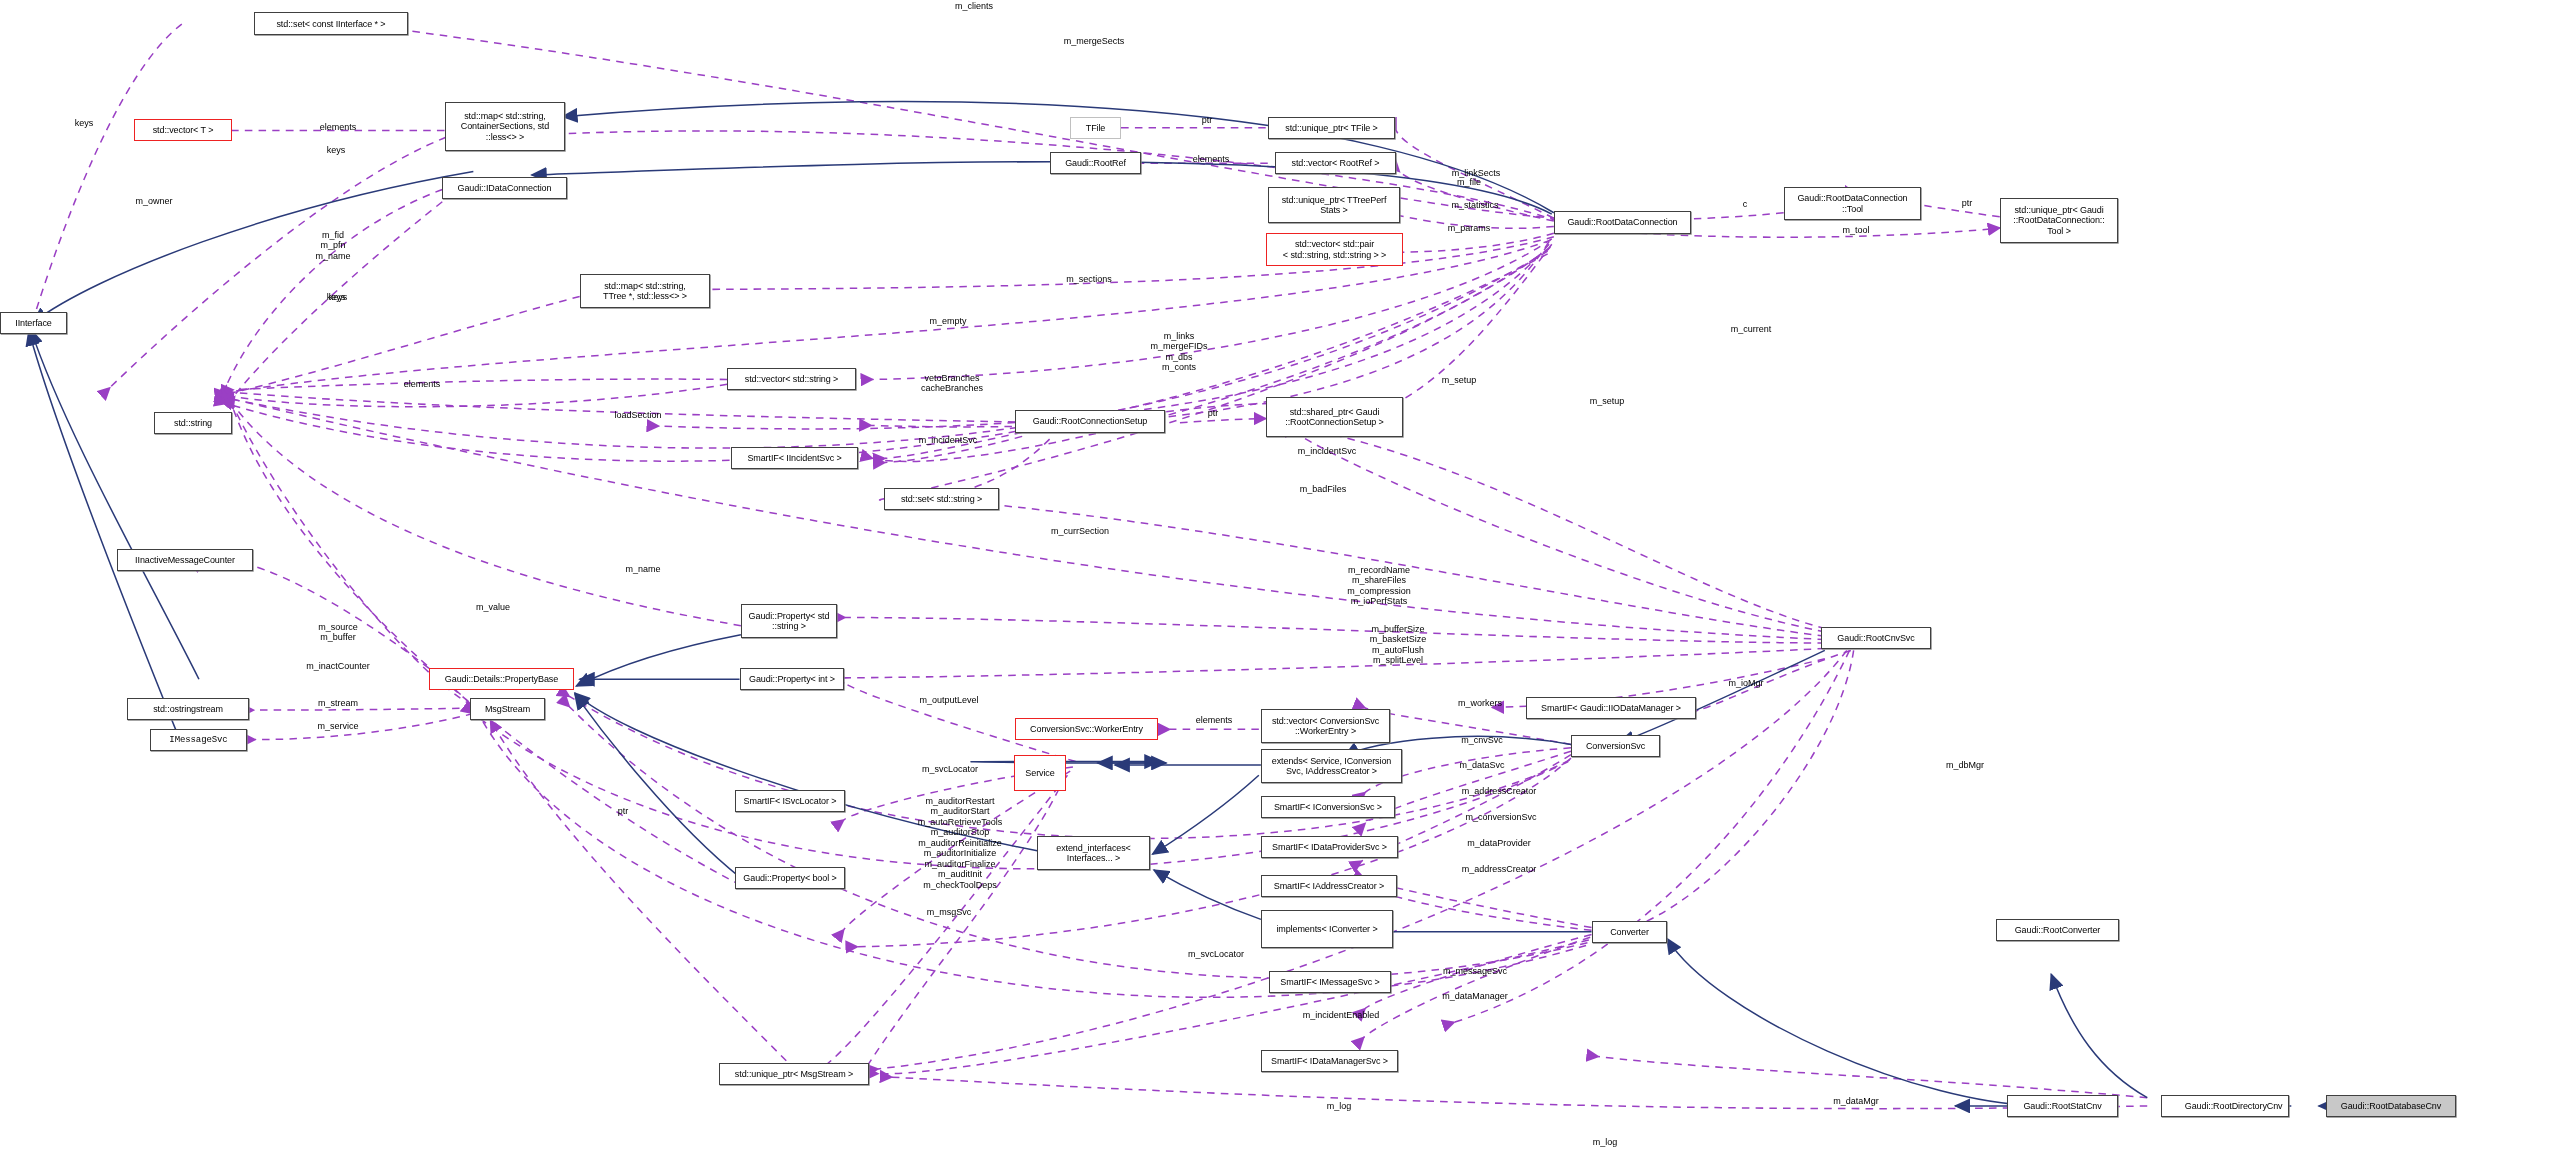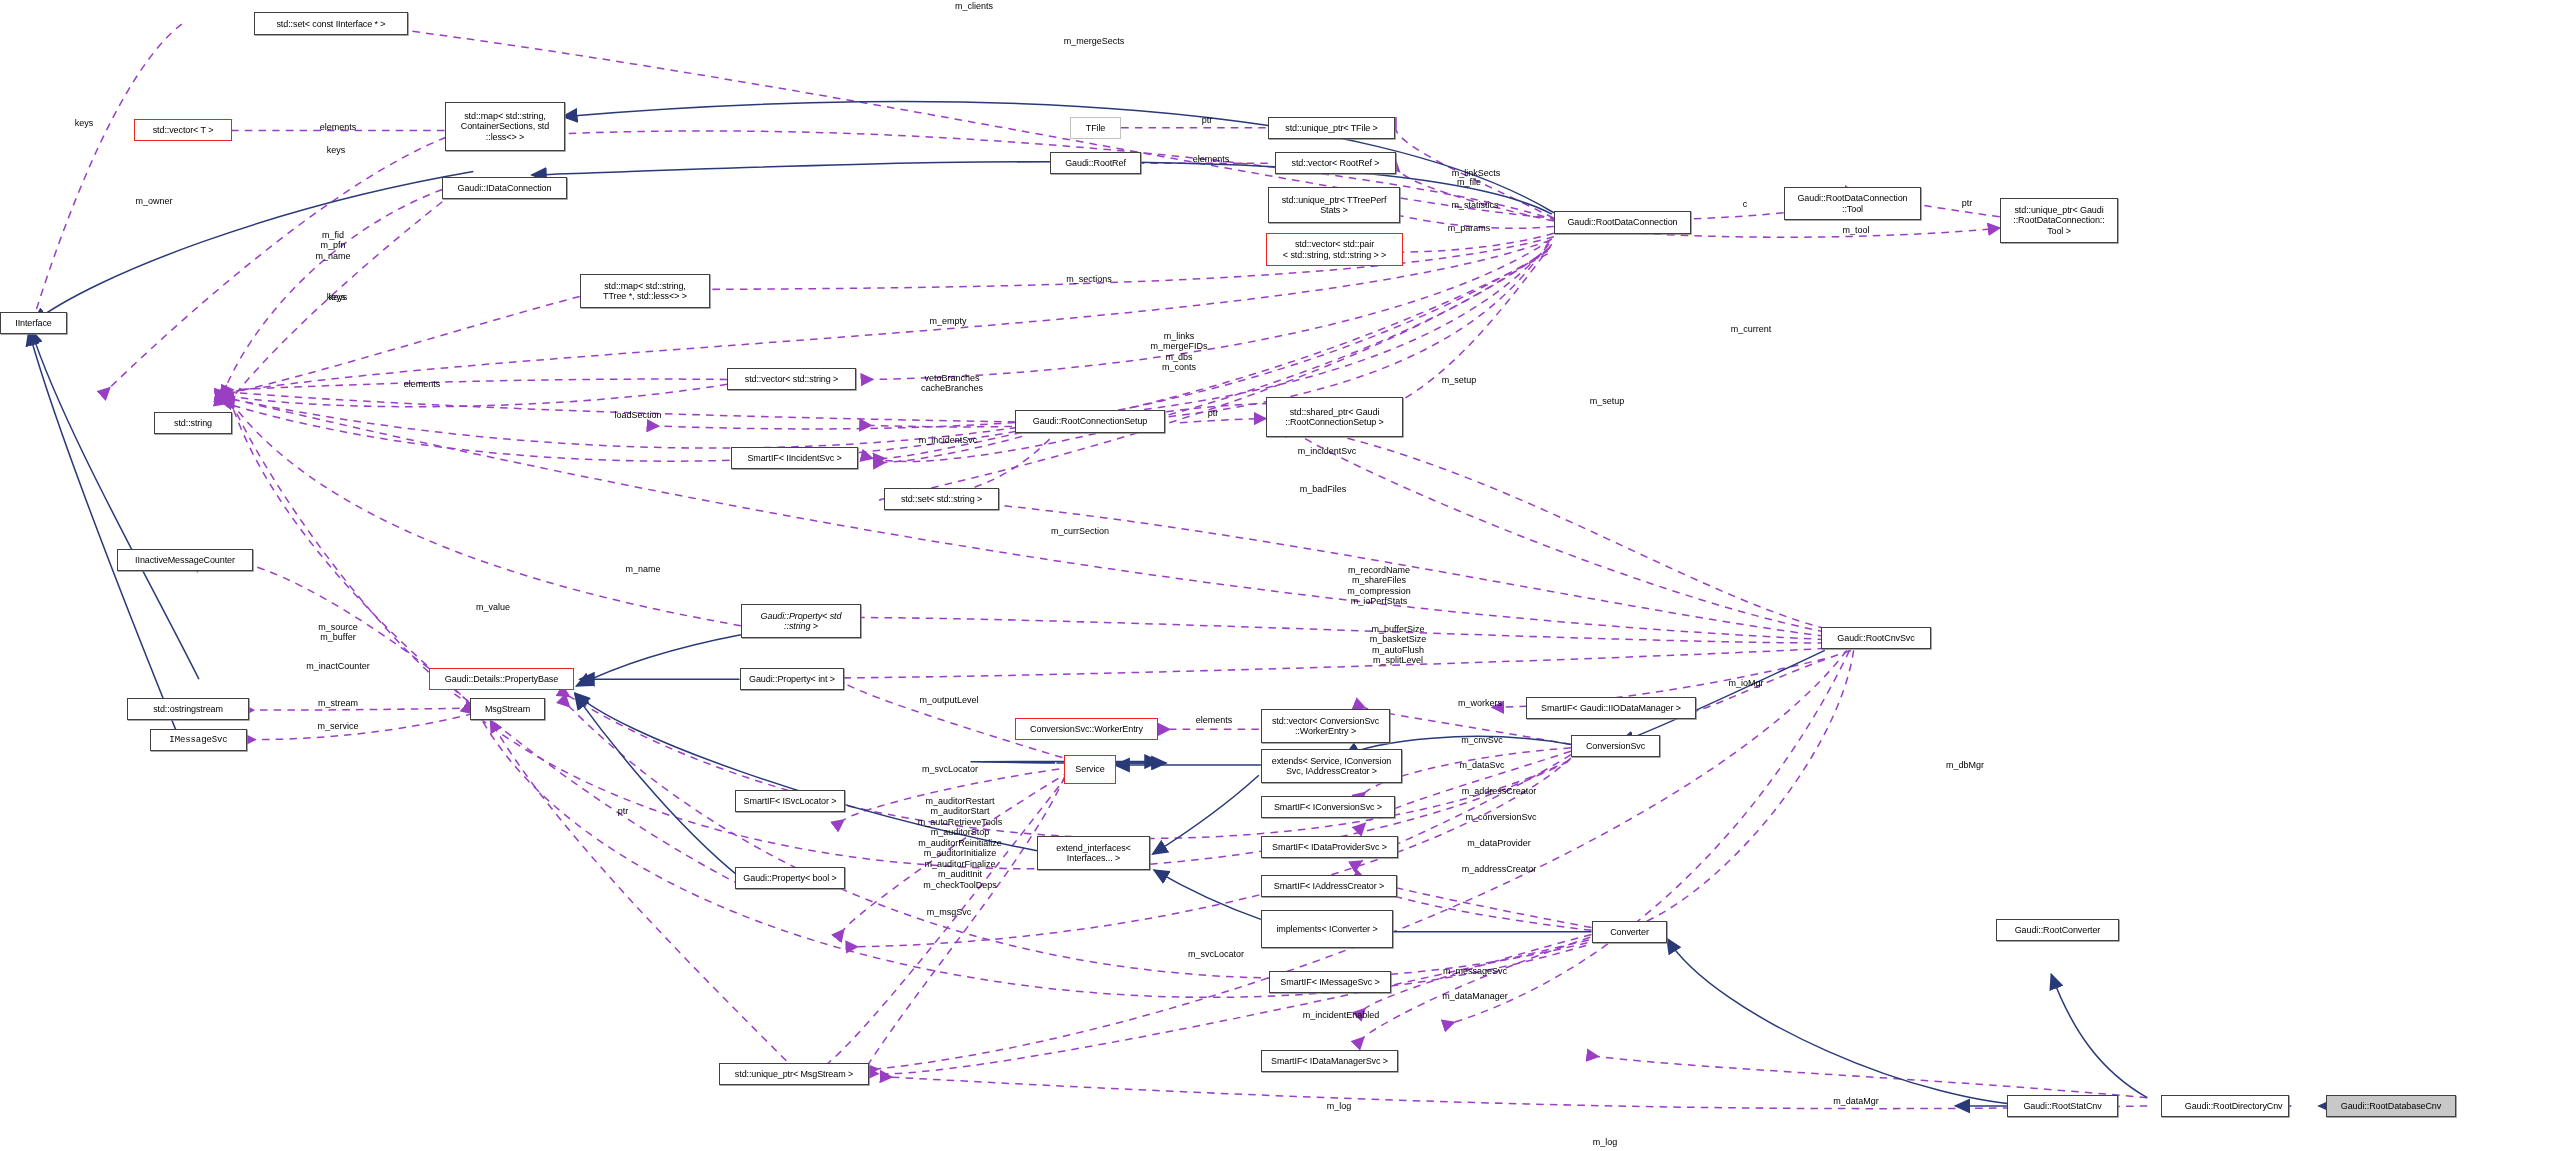--- a/index.html
+++ b/index.html
@@ -222,32 +222,32 @@
   <div class="node" style="left:1015px;top:410px;width:150px;height:23px;">Gaudi::RootConnectionSetup</div>
   <div class="node" style="left:1266px;top:397px;width:137px;height:40px;">std::shared_ptr&lt; Gaudi
 ::RootConnectionSetup &gt;</div>
   <div class="node" style="left:731px;top:447px;width:127px;height:22px;">SmartIF&lt; IIncidentSvc &gt;</div>
   <div class="node" style="left:884px;top:488px;width:115px;height:22px;">std::set&lt; std::string &gt;</div>
 
   <div class="node" style="left:127px;top:698px;width:122px;height:22px;">std::ostringstream</div>
   <div class="node" style="left:150px;top:729px;width:97px;height:22px;font-family:Liberation Mono, monospace;">IMessageSvc</div>
   <div class="node" style="left:470px;top:698px;width:75px;height:22px;">MsgStream</div>
   <div class="node red" style="left:429px;top:668px;width:145px;height:22px;">Gaudi::Details::PropertyBase</div>
-  <div class="node" style="left:741px;top:604px;width:120px;height:34px;font-style:italic;">Gaudi::Property&lt; std
+  <div class="node" style="left:741px;top:604px;width:96px;height:34px;">Gaudi::Property&lt; std
 ::string &gt;</div>
   <div class="node" style="left:740px;top:668px;width:104px;height:22px;">Gaudi::Property&lt; int &gt;</div>
   <div class="node" style="left:735px;top:867px;width:110px;height:22px;">Gaudi::Property&lt; bool &gt;</div>
   <div class="node" style="left:735px;top:790px;width:110px;height:22px;">SmartIF&lt; ISvcLocator &gt;</div>
   <div class="node" style="left:719px;top:1063px;width:150px;height:22px;">std::unique_ptr&lt; MsgStream &gt;</div>
 
   <div class="node" style="left:1821px;top:627px;width:110px;height:22px;">Gaudi::RootCnvSvc</div>
   <div class="node red" style="left:1015px;top:718px;width:143px;height:22px;">ConversionSvc::WorkerEntry</div>
   <div class="node" style="left:1261px;top:709px;width:129px;height:34px;">std::vector&lt; ConversionSvc
 ::WorkerEntry &gt;</div>
-  <div class="node red" style="left:1064px;top:755px;width:52px;height:29px;">Service</div>
+  <div class="node red" style="left:1014px;top:755px;width:52px;height:36px;">Service</div>
   <div class="node" style="left:1261px;top:749px;width:141px;height:34px;">extends&lt; Service, IConversion
 Svc, IAddressCreator &gt;</div>
   <div class="node" style="left:1037px;top:836px;width:113px;height:34px;">extend_interfaces&lt;
 Interfaces... &gt;</div>
   <div class="node" style="left:1526px;top:697px;width:170px;height:22px;">SmartIF&lt; Gaudi::IIODataManager &gt;</div>
   <div class="node" style="left:1571px;top:735px;width:89px;height:22px;">ConversionSvc</div>
   <div class="node" style="left:1261px;top:796px;width:134px;height:22px;">SmartIF&lt; IConversionSvc &gt;</div>
   <div class="node" style="left:1261px;top:836px;width:137px;height:22px;">SmartIF&lt; IDataProviderSvc &gt;</div>
   <div class="node" style="left:1261px;top:875px;width:136px;height:22px;">SmartIF&lt; IAddressCreator &gt;</div>
   <div class="node" style="left:1261px;top:910px;width:132px;height:38px;">implements&lt; IConverter &gt;</div>

